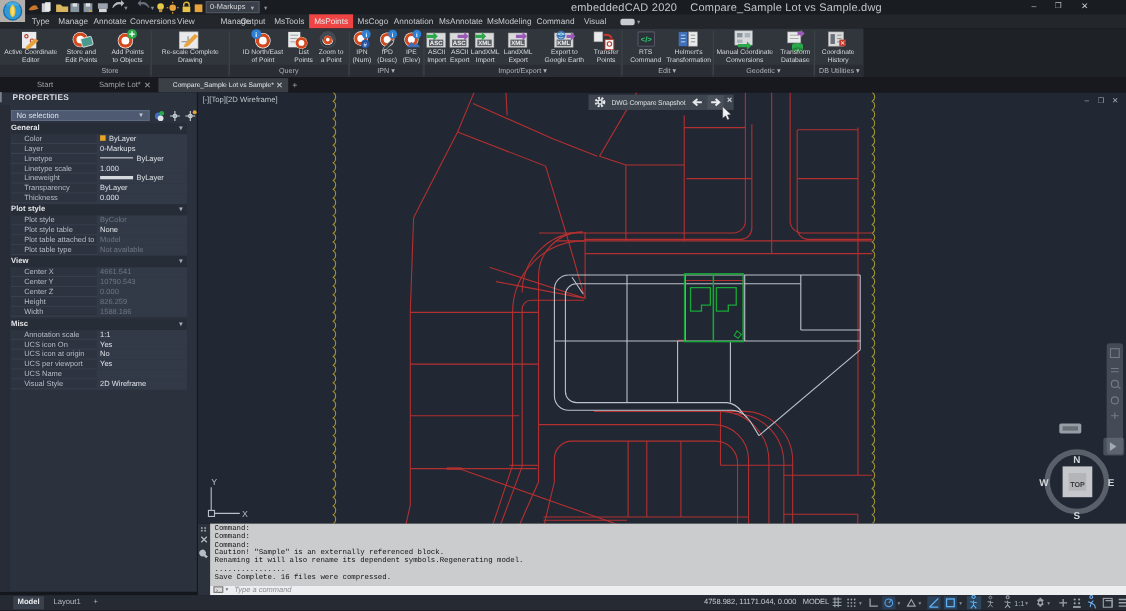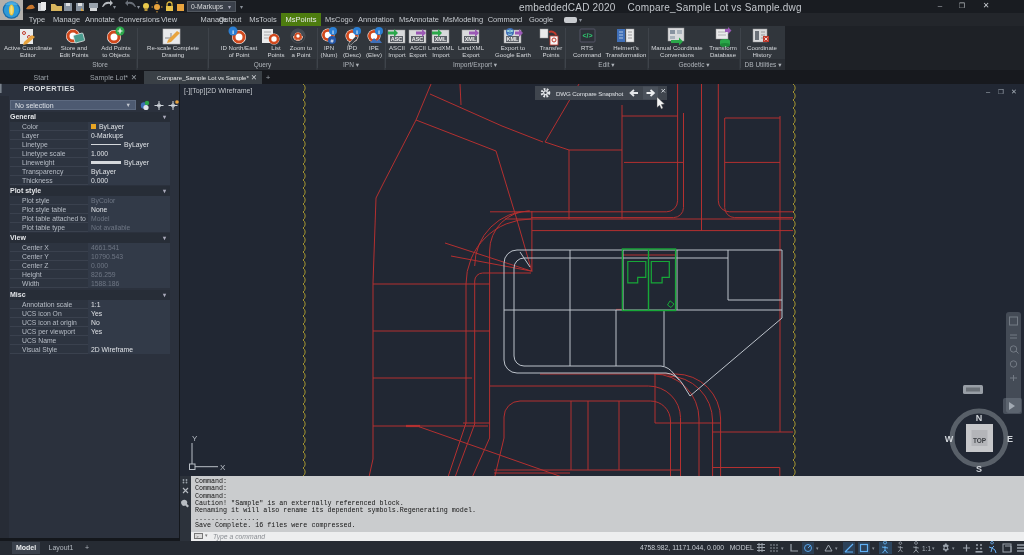--- a/index.html
+++ b/index.html
@@ -5,21 +5,21 @@
 * { margin:0; padding:0; box-sizing:border-box; }
 html,body { width:1024px; height:555px; overflow:hidden; background:#14171c; font-family:"Liberation Sans", sans-serif; }
 .abs { position:absolute; }
 #app { position:relative; width:1024px; height:555px; }
 
 #titlebar { position:absolute; left:0; top:0; width:1024px; height:13px; background:#191c21; }
 #titletext { position:absolute; left:519px; top:2px; width:330px; font-size:10px; color:#c3c7cc; letter-spacing:0.2px; }
 
 #menurow { position:absolute; left:0; top:13px; width:1024px; height:13px; background:#23262b; }
 .mtab { position:absolute; top:0; height:13px; line-height:13px; font-size:7.5px; color:#c6cacf; text-align:center; }
-.mtab.active { background:#4d7c0f; color:#e8eaec; }
+.mtab.active { background:#ef4444; color:#e8eaec; }
 
 #ribbon { position:absolute; left:0; top:26px; width:1024px; height:44px; background:#1e2126; }
 #ribbonpanels { position:absolute; left:0; top:0; width:785px; height:44px; background:#31363c; }
 .rgl { position:absolute; top:33px; height:11px; line-height:11px; font-size:6.5px; color:#aeb3b9; text-align:center; }
 .rglbar { position:absolute; top:33px; height:11px; background:#2a2e34; }
 .rsep { position:absolute; top:2px; width:1px; height:40px; background:#3e434a; }
 .rbtn { position:absolute; top:0; font-size:6.1px; color:#d5d8dc; text-align:center; line-height:6.6px; }
 .rbtn .lbl { position:absolute; left:0; right:0; top:17px; }
 
 #filetabs { position:absolute; left:0; top:70px; width:1024px; height:14px; background:#17191e; }
@@ -102,21 +102,21 @@
     <div class="mtab" style="left:158px;width:22px">View</div>
     <div class="mtab" style="left:198px;width:32px">Manage</div>
     <div class="mtab" style="left:215px;width:30px">Output</div>
     <div class="mtab" style="left:246px;width:34px">MsTools</div>
     <div class="mtab active" style="left:281px;width:40px">MsPoints</div>
     <div class="mtab" style="left:321px;width:36px">MsCogo</div>
     <div class="mtab" style="left:354px;width:44px">Annotation</div>
     <div class="mtab" style="left:396px;width:46px">MsAnnotate</div>
     <div class="mtab" style="left:441px;width:44px">MsModeling</div>
     <div class="mtab" style="left:486px;width:38px">Command</div>
-    <div class="mtab" style="left:525px;width:32px">Google</div>
+    <div class="mtab" style="left:525px;width:32px">Visual</div>
     <div class="abs" style="left:564px;top:4px;width:13px;height:6px;background:#c9ccd0;border-radius:2px"></div>
     <div class="abs" style="left:579px;top:3px;font-size:6px;color:#8a9099">▾</div>
   </div>
   <div id="ribbon">
       <div id="ribbonpanels">
     <div class="rglbar" style="left:0;width:136px"></div>
     <div class="rglbar" style="left:138px;width:69px"></div>
     <div class="rglbar" style="left:209px;width:107px"></div>
     <div class="rglbar" style="left:318px;width:66px"></div>
     <div class="rglbar" style="left:386px;width:178px"></div>
@@ -503,21 +503,21 @@
     <g stroke="#b9bfc7" fill="none">
       <text x="12" y="357" font-size="8" fill="#b9bfc7" stroke="none">Y</text>
       <path d="M12 359 V380"></path>
       <rect x="9.5" y="380" width="5.5" height="5.5"></rect>
       <path d="M15 382.7 H38"></path>
       <text x="40" y="386" font-size="8" fill="#b9bfc7" stroke="none">X</text>
     </g>
   </svg>
   <div id="props">
     <div class="abs" style="left:0;top:12px;width:9px;height:442px;background:#272c36"></div>
-    <div id="propshdr"><span style="color:#7a828c">▎</span> <span style="margin-left:15px">PROPERTIES</span></div>
+    <div id="propshdr"><span style="color:#7a828c">▎</span> <span style="margin-left:3px">PROPERTIES</span></div>
     <div class="abs" style="left:10px;top:16px;width:126px;height:10px;background:#4d5a71;border:1px solid #5d6a80;color:#dde1e7;font-size:7px;line-height:9px;padding-left:4px">No selection <span style="position:absolute;right:4px;top:0;font-size:5.5px;color:#c4c9d2">▼</span></div>
     <svg class="abs" style="left:138px;top:15px" width="42" height="13" viewBox="0 0 42 13">
       <circle cx="6" cy="6.5" r="3.2" fill="#3f6fb8"></circle>
         <circle cx="9" cy="4" r="2.2" fill="#2ba84a"></circle>
         <circle cx="8" cy="8.5" r="2.6" fill="#dfe3e8"></circle>
       <path d="M21,2 v9 M16.5,6.5 h9" stroke="#cfd4da" stroke-width="1"></path>
         <circle cx="21" cy="6.5" r="1.6" fill="none" stroke="#cfd4da"></circle>
       <path d="M35,2 v9 M30.5,6.5 h9" stroke="#cfd4da" stroke-width="1"></path>
         <circle cx="35" cy="6.5" r="1.6" fill="none" stroke="#cfd4da"></circle>
         <circle cx="39" cy="3" r="1.8" fill="#e8a33d"></circle>

